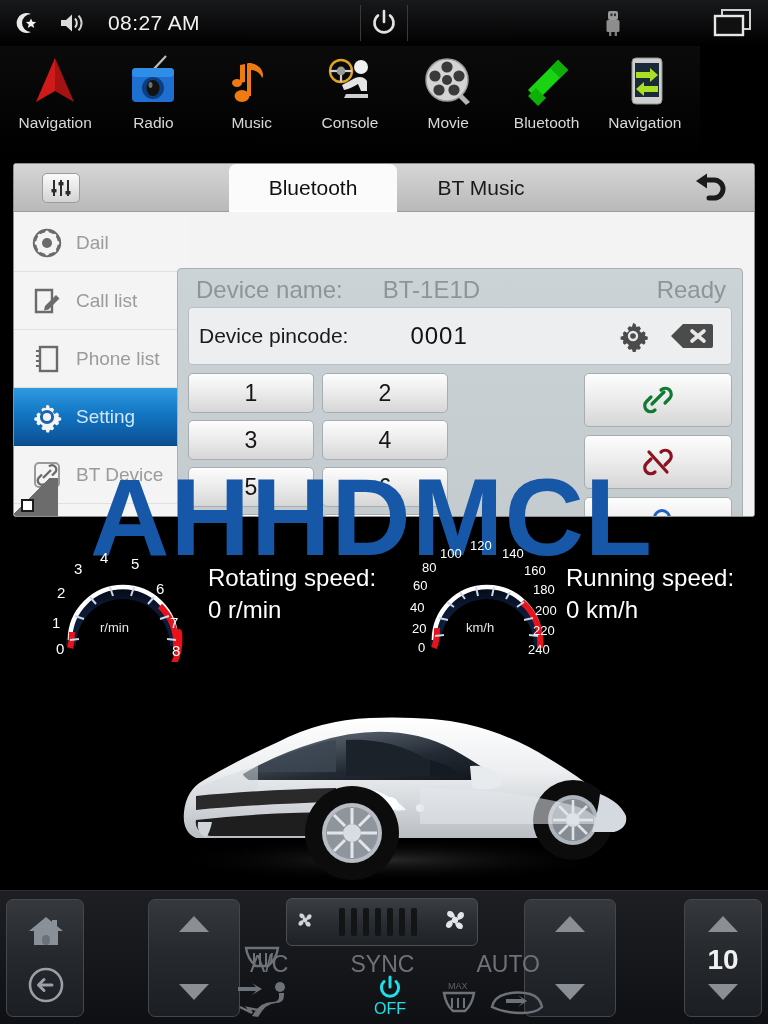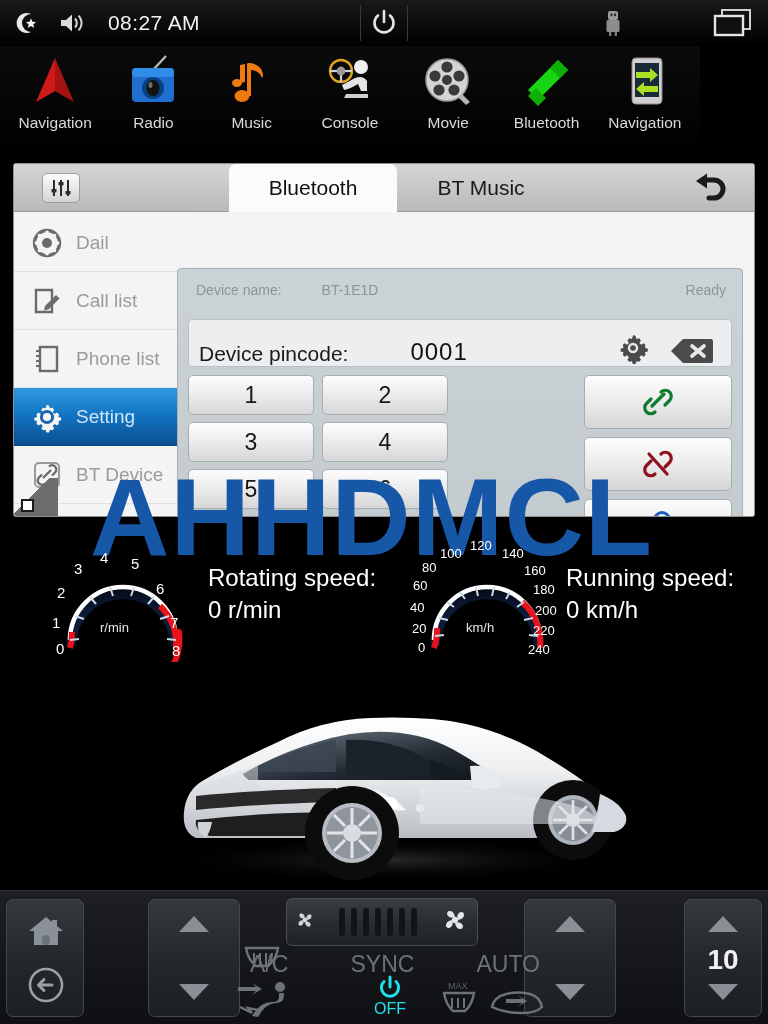--- a/index.html
+++ b/index.html
@@ -95,28 +95,28 @@
               align-items:center; justify-content:center; flex:0 0 34px; }
   .side-lbl { white-space:nowrap; }
 
   
   .pairpanel {
     position:absolute; left:163px; top:56px; width:566px; height:300px;
     background: linear-gradient(180deg,#ccd3d6 0%, #c2cace 100%);
     border:1px solid #a8b0b4; border-radius:4px;
     padding:6px 10px 8px 10px;
   }
-  .devrow { display:flex; align-items:center; height:30px; color:#8d9599; font-size:14px; }
+  .devrow { display:flex; align-items:center; height:30px; color:#8d9599; font-size:24px; }
   .devrow .dn-label { margin-left:8px; }
   .devrow .dn-value { margin-left:40px; }
   .devrow .dn-ready { margin-left:auto; margin-right:6px; }
 
   .pinrow {
-    height:48px; margin-top:14px; background:#eceeef; border:1px solid #b9c0c4;
-    border-radius:4px; display:flex; align-items:flex-end; padding:0 10px;
+    height:58px; margin-top:2px; background:#eceeef; border:1px solid #b9c0c4;
+    border-radius:4px; display:flex; align-items:center; padding:0 10px;
   }
   .pin-label { font-size:21px; color:#1a1a1a; }
   .pin-value { font-size:24px; color:#111; margin-left:62px; letter-spacing:1px; }
   .pin-gear { margin-left:auto; width:36px; height:36px; display:flex;
               align-items:center; justify-content:center; }
   .pin-back { margin-left:18px; margin-right:6px; width:46px; height:30px;
               display:flex; align-items:center; justify-content:center; }
 
   .keyarea { display:flex; margin-top:8px; height:200px; }
   .keypad { width:394px; display:flex; flex-wrap:wrap; gap:7px 8px; align-content:flex-start; }

